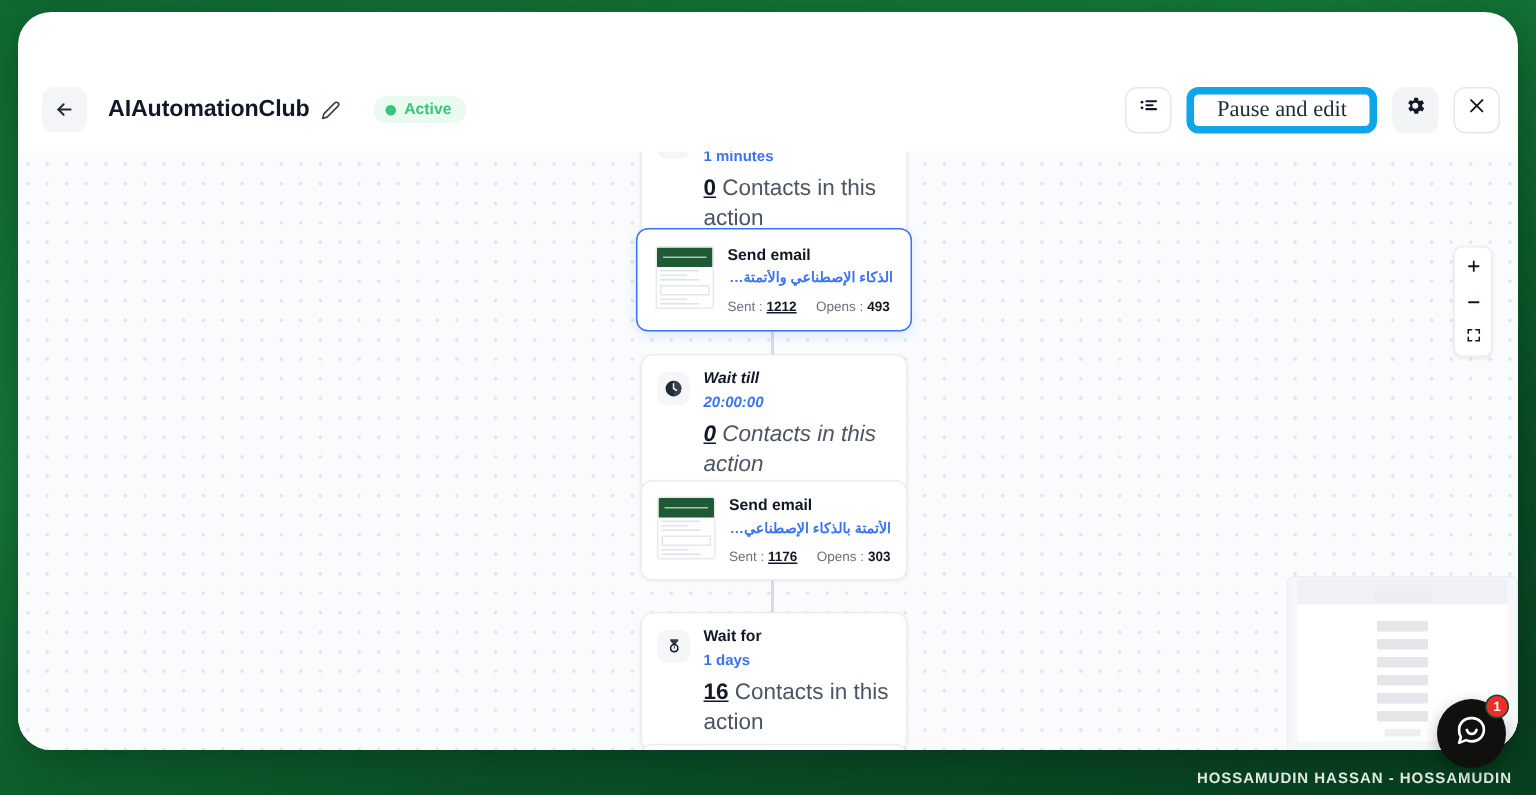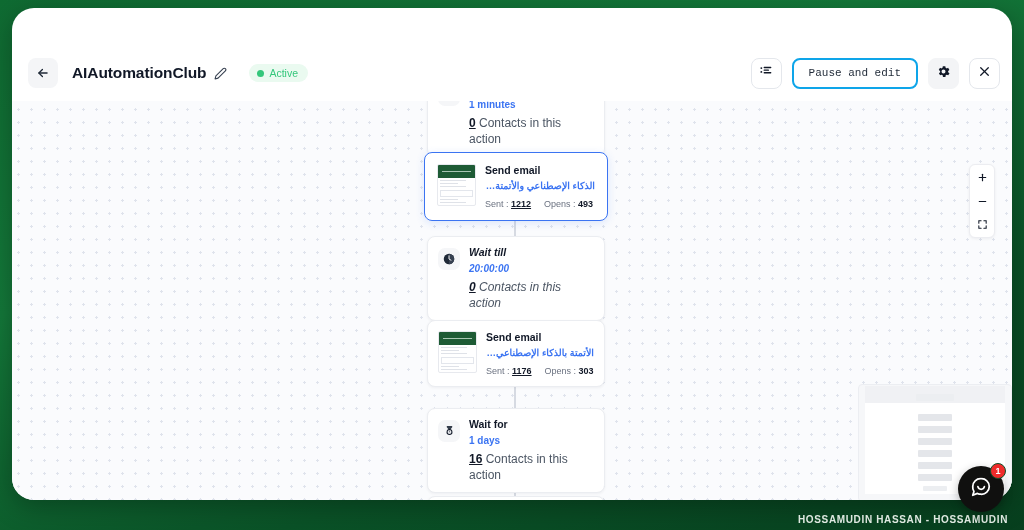--- a/index.html
+++ b/index.html
@@ -49,44 +49,44 @@
     font-size: 15.5px; font-weight: 700; color: #111827;
     letter-spacing: -0.1px;
   }
   .pencil-icon { display:flex; align-items:center; cursor:pointer; }
   #status-badge {
     margin-left: 14px;
     display: inline-flex; align-items: center; gap: 5px;
     background: #eafaf0; color: #34c77b;
     border-radius: 11px;
     padding: 3px 10px 3px 8px;
-    font-size: 10.5px; font-weight: 400;
+    font-size: 10.5px; font-weight: 700;
   }
   #status-badge .dot { width: 7px; height: 7px; border-radius: 50%; background: #34c77b; }
   #start-at {
     font-size: 10.5px; color: #4b5563; margin-top: 3px; letter-spacing: .1px;
   }
 
   #header-actions {
     margin-left: auto; display: flex; align-items: center; gap: 10px;
   }
   .icon-btn {
     width: 31px; height: 31px; border-radius: 8px;
     border: 1px solid #e4e7ec; background: #fff;
     display: flex; align-items: center; justify-content: center;
     cursor: pointer;
   }
   .icon-btn.soft { background: #f3f4f6; border-color: #f3f4f6; }
   .txt-btn {
     height: 31px; padding: 0 15px;
-    border: 2px solid #0ea5e9; border-radius: 8px;
+    border: 5px solid #0ea5e9; border-radius: 8px;
     background: #fff; color: #1f2937;
-    font-size: 11px; font-weight: 500;
+    font-size: 15px; font-weight: 500;
     display: flex; align-items: center; cursor: pointer;
-    font-family: Liberation Mono, monospace;
+    font-family: Liberation Serif, serif;
   }
   .txt-btn.disabled {
     background: #f1f2f4; border-color: #f1f2f4; color: #b4b9c1; cursor: default;
   }
 
   
   #canvas {
     position: absolute; left: 0; top: 56px;
     width: 100%; height: 436px;
     background-color: #fafbfd;
@@ -149,21 +149,21 @@
   }
   .node .n-sub {
     font-size: 10px; font-weight: 600; color: #3b74f2; margin-top: 3px; line-height: 1.3;
   }
   .node .n-sub.ar {
     direction: rtl; text-align: right;
     font-size: 9.5px; font-weight: 600;
     white-space: nowrap; overflow: hidden; text-overflow: ellipsis;
   }
   .node .n-meta {
-    font-size: 12px; color: #4b5563; margin-top: 5px; line-height: 1.3;
+    font-size: 15px; color: #4b5563; margin-top: 5px; line-height: 1.3;
   }
   .node .n-meta .u { text-decoration: underline; font-weight: 700; color: #111827; }
   .node .n-stats {
     font-size: 9px; color: #374151; margin-top: 7px;
     display: flex; gap: 13px; align-items: center;
   }
   .node .n-stats .lbl { color: #6b7280; }
   .node .n-stats b { color: #111827; font-weight: 700; }
   .node .n-stats b.u { text-decoration: underline; }
 

